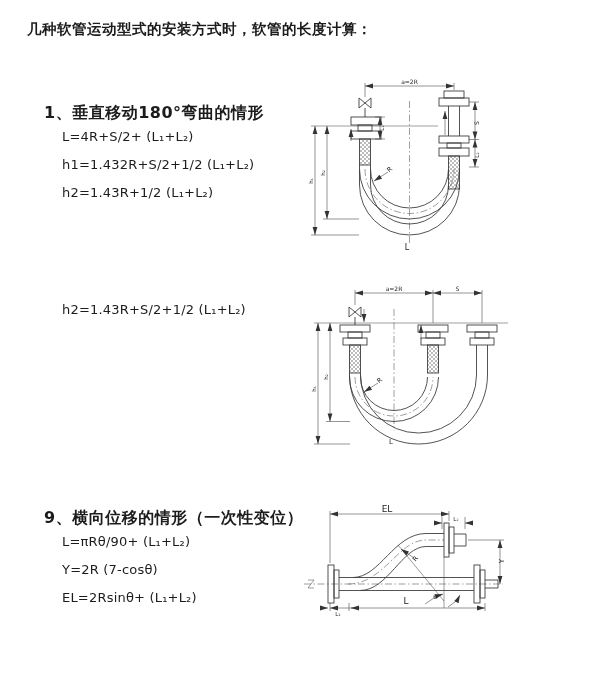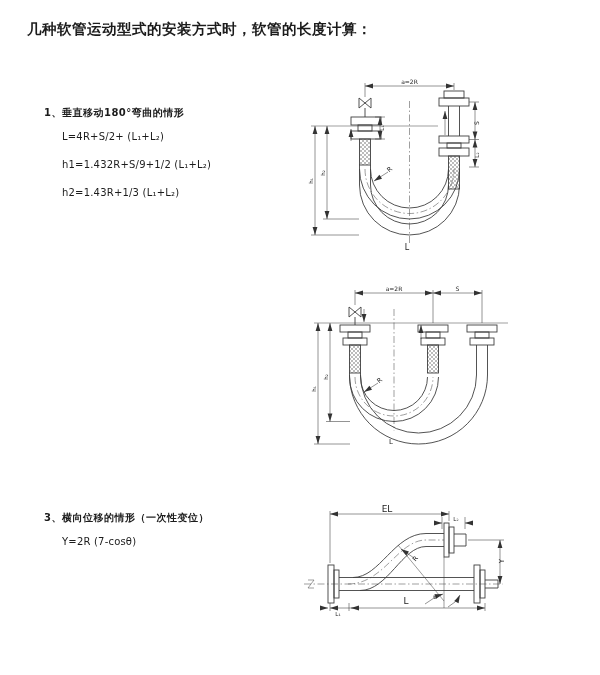--- a/index.html
+++ b/index.html
@@ -1,21 +1,21 @@
 <!DOCTYPE html>
 <html lang="zh"><head>
 <meta charset="utf-8">
 <style>
   html,body{margin:0;padding:0;background:#fff;}
   #page{position:relative;width:600px;height:675px;background:#fff;overflow:hidden;
         font-family:"DejaVu Sans","Liberation Sans",sans-serif;color:#1c1c1c;}
   .title{position:absolute;left:27px;top:20px;font-size:14.5px;font-weight:bold;letter-spacing:0.5px;text-align:right;}
   .sec{position:absolute;left:44px;}
-  .sec-heading{font-size:10px;font-weight:bold;letter-spacing:0.5px;line-height:20px;}
-  .formula{font-size:10px;line-height:28px;margin-left:18px;letter-spacing:0.2px;}
+  .sec-heading{font-size:16px;font-weight:bold;letter-spacing:0.5px;line-height:20px;}
+  .formula{font-size:13px;line-height:28px;margin-left:18px;letter-spacing:0.2px;}
   .diagram{position:absolute;}
   svg text{font-family:"DejaVu Sans","Liberation Sans",sans-serif;fill:#222;}
 </style>
 </head>
 <body>
 
 <div id="page">
 
   <svg width="0" height="0" style="position:absolute" aria-hidden="true">
     <defs>
@@ -26,30 +26,33 @@
         <path d="M0,4 L4,0 M0,0 L4,4" stroke="#6a6a6a" stroke-width="0.45"></path>
       </pattern>
     </defs>
   </svg>
 
   <div class="title">几种软管运动型式的安装方式时，软管的长度计算：</div>
 
   <div class="sec" style="top:103px;">
     <div class="sec-heading">1、垂直移动180°弯曲的情形</div>
     <div class="formula">L=4R+S/2+ (L₁+L₂)</div>
-    <div class="formula">h1=1.432R+S/9+1/2 (L₁+L₂)</div>
-    <div class="formula">h2=1.43R+1/3 (L₁+L₂)</div>
+    <div class="formula">h1=1.432R+S/2+1/2 (L₁+L₂)</div>
+    <div class="formula">h2=1.43R+1/2 (L₁+L₂)</div>
   </div>
 
   <div class="sec" style="top:296px;">
+    <div class="formula">h2=1.43R+S/2+1/2 (L₁+L₂)</div>
   </div>
 
   <div class="sec" style="top:508px;">
-    <div class="sec-heading">3、横向位移的情形（一次性变位）</div>
+    <div class="sec-heading">9、横向位移的情形（一次性变位）</div>
+    <div class="formula">L=πRθ/90+ (L₁+L₂)</div>
     <div class="formula">Y=2R (7-cosθ)</div>
+    <div class="formula">EL=2Rsinθ+ (L₁+L₂)</div>
   </div>
 
   <svg class="diagram" style="left:303px;top:73px;" width="287" height="185" viewBox="0 0 287 185">
 
     <g stroke="#3f3f3f" stroke-width="0.9" fill="none">
       <path d="M56.5,96 A50,50 0 0 0 156.5,96"></path>
       <path d="M67.5,96 A39,39 0 0 0 145.5,96"></path>
       <path d="M56.5,112 A50,50 0 0 0 156.5,112"></path>
       <path d="M67.5,112 A39,39 0 0 0 145.5,112"></path>
       <path d="M62,96 A44.5,44.5 0 0 0 151,96" stroke-width="0.5" stroke-dasharray="7 2.5 1.5 2.5"></path>

